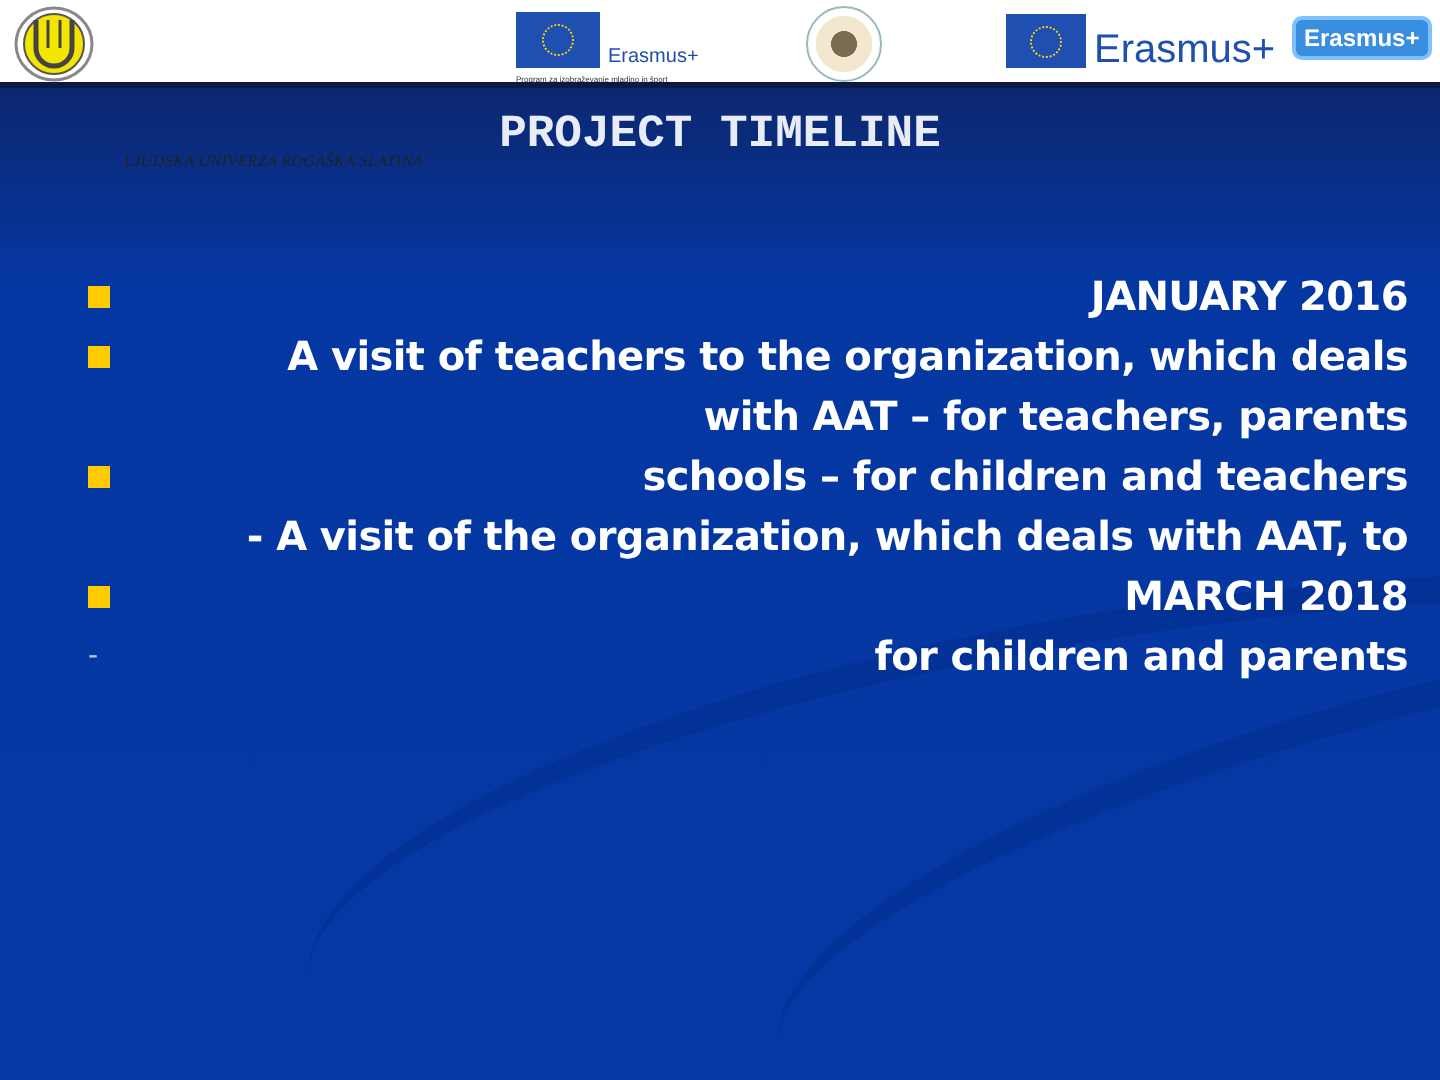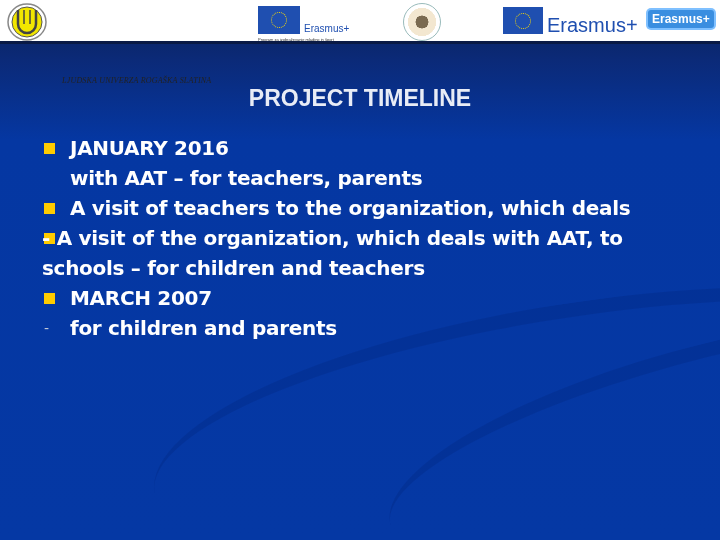--- a/index.html
+++ b/index.html
@@ -62,30 +62,30 @@
       position: absolute; left: 547px; top: 14px; font-size: 20px; color: #1f4fb0;
       font-family: "Liberation Sans", sans-serif;
     }
     .erasmus-badge {
       position: absolute; left: 648px; top: 10px; height: 18px; padding: 0 4px;
       background: #3a8ee0; color: #fff; font-weight: bold; font-size: 12px; line-height: 18px;
       border-radius: 3px; font-family: "Liberation Sans", sans-serif;
       box-shadow: 0 0 0 2px #7fc0ff;
     }
     .title {
-      position: absolute; left: 0; top: 85px; width: 720px; text-align: center;
-      font-family: Liberation Sans, sans-serif; font-weight: bold; font-size: 23px;
+      position: absolute; left: 0; top: 54px; width: 720px; text-align: center;
+      font-family: Liberation Mono, monospace; font-weight: bold; font-size: 23px;
       color: #e8ecf6;
     }
     .content {
       position: absolute; left: 44px; top: 133px; width: 660px;
       font-family: "DejaVu Sans", sans-serif; font-weight: bold; color: #ffffff;
       font-size: 20px; line-height: 30px; letter-spacing: -0.3px;
     }
-    .line { position: relative; white-space: nowrap; }
+    .line { position: relative; white-space: nowrap; text-align: right; }
     .line.bullet { padding-left: 26px; }
     .line.indent { padding-left: 26px; }
     .sq {
       position: absolute; left: 0; top: 10px; width: 11px; height: 11px; background: #ffcc00;
     }
     .dash-bullet {
       position: absolute; left: 0; top: 0; color: #c0c8d8; font-size: 14px; font-weight: normal;
     }
   </style>
 </head>
@@ -121,39 +121,39 @@
     <div class="band"></div>
   </div>
 
   <div class="title">PROJECT TIMELINE</div>
 
   <div class="content">
     <div class="line bullet">
       <span class="sq"></span>
       <span>JANUARY 2016</span>
     </div>
+    <div class="line bullet">
+      <span class="sq"></span>
+      <span>A visit of teachers to the organization, which deals</span>
+    </div>
     <div class="line indent">
       <span>with AAT – for teachers, parents</span>
     </div>
     <div class="line bullet">
       <span class="sq"></span>
-      <span>A visit of teachers to the organization, which deals</span>
     </div>
-    <div class="line bullet">
-      <span class="sq"></span>
+    <div class="line" style="margin-left:-2px;">
+      <span>schools – for children and teachers</span>
     </div>
     <div class="line" style="margin-left:-2px;">
       <span>- A visit of the organization, which deals with AAT, to</span>
     </div>
-    <div class="line" style="margin-left:-2px;">
-      <span>schools – for children and teachers</span>
-    </div>
     <div class="line bullet">
       <span class="sq"></span>
-      <span>MARCH 2007</span>
+      <span>MARCH 2018</span>
     </div>
     <div class="line bullet">
       <span class="dash-bullet">-</span>
     </div>
     <div class="line indent">
       <span>for children and parents</span>
     </div>
   </div>
 </div>
 

